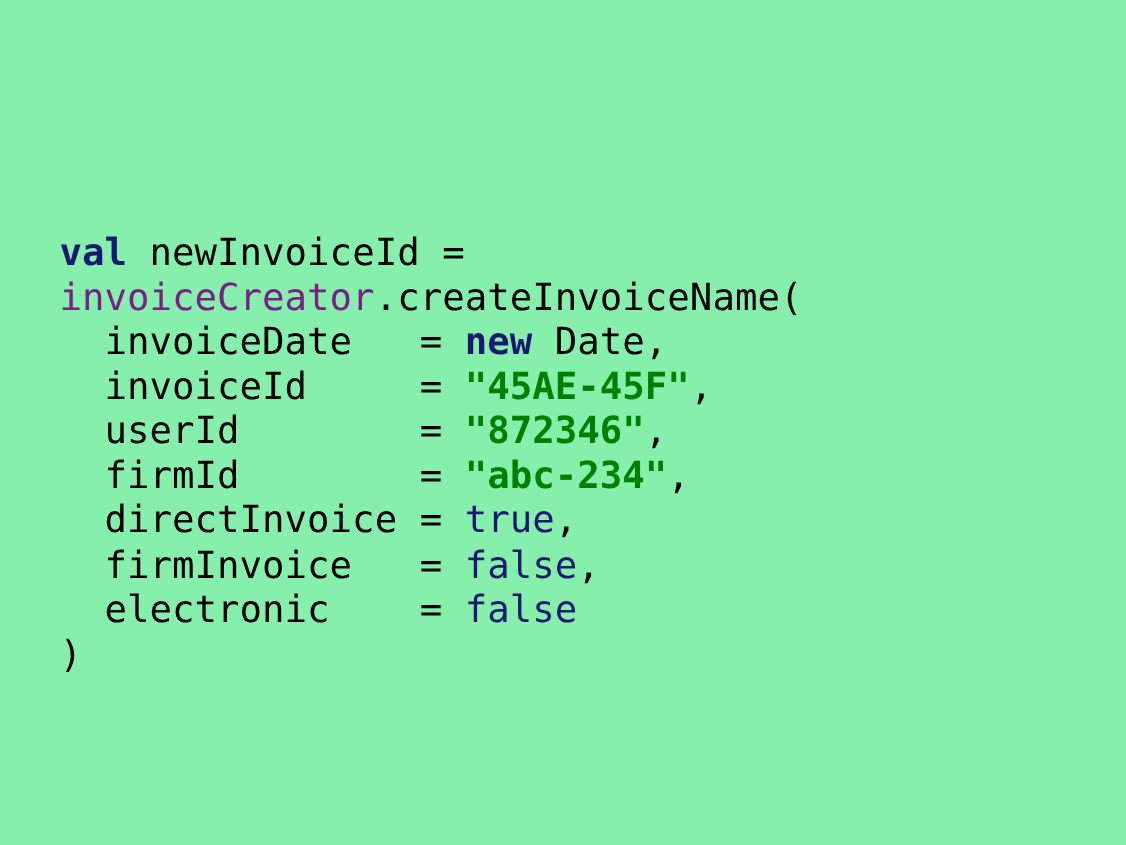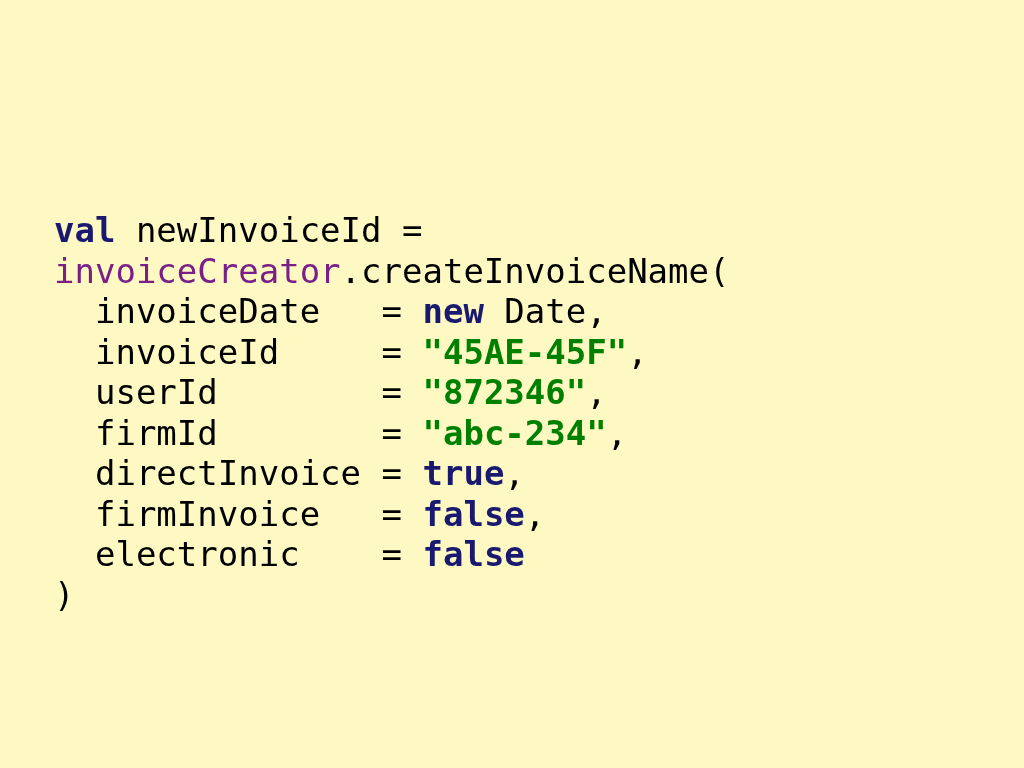--- a/index.html
+++ b/index.html
@@ -41,33 +41,33 @@
     min-height: 40.5px;
   }
 
   
   .tok-keyword {
     color: #191970;
     font-weight: bold;
   }
   .tok-boolean {
     color: #191970;
-    font-weight: bold;
+    font-weight: normal;
   }
   .tok-identifier-italic {
     color: #7A1F87;
   }
   .tok-string {
     color: #008000;
     font-weight: bold;
   }
   .tok-plain {
     color: #000000;
     font-weight: normal;
     font-style: normal;
   }
 </style>
-<style>.tok-keyword,.tok-boolean{color:#191970;}.tok-string{color:#008000;}.tok-identifier-italic{color:#7A1F87;}.tok-plain,.tok-punct{color:#000000;}#slide{background:#fef9c3;}</style></head>
+<style>.tok-keyword,.tok-boolean{color:#191970;}.tok-string{color:#008000;}.tok-identifier-italic{color:#7A1F87;}.tok-plain,.tok-punct{color:#000000;}#slide{background:#86efac;}</style></head>
 <body>
 
 <div id="slide">
   <pre id="code-block"><span class="code-line"><span class="tok-keyword">val</span><span class="tok-plain"> newInvoiceId =</span></span><span class="code-line"><span class="tok-identifier-italic">invoiceCreator</span><span class="tok-plain">.createInvoiceName(</span></span><span class="code-line"><span class="tok-plain">  invoiceDate   = </span><span class="tok-keyword">new</span><span class="tok-plain"> Date,</span></span><span class="code-line"><span class="tok-plain">  invoiceId     = </span><span class="tok-string">"45AE-45F"</span><span class="tok-plain">,</span></span><span class="code-line"><span class="tok-plain">  userId        = </span><span class="tok-string">"872346"</span><span class="tok-plain">,</span></span><span class="code-line"><span class="tok-plain">  firmId        = </span><span class="tok-string">"abc-234"</span><span class="tok-plain">,</span></span><span class="code-line"><span class="tok-plain">  directInvoice = </span><span class="tok-boolean">true</span><span class="tok-plain">,</span></span><span class="code-line"><span class="tok-plain">  firmInvoice   = </span><span class="tok-boolean">false</span><span class="tok-plain">,</span></span><span class="code-line"><span class="tok-plain">  electronic    = </span><span class="tok-boolean">false</span></span><span class="code-line"><span class="tok-plain">)</span></span></pre>
 </div>
 
 </body></html>

